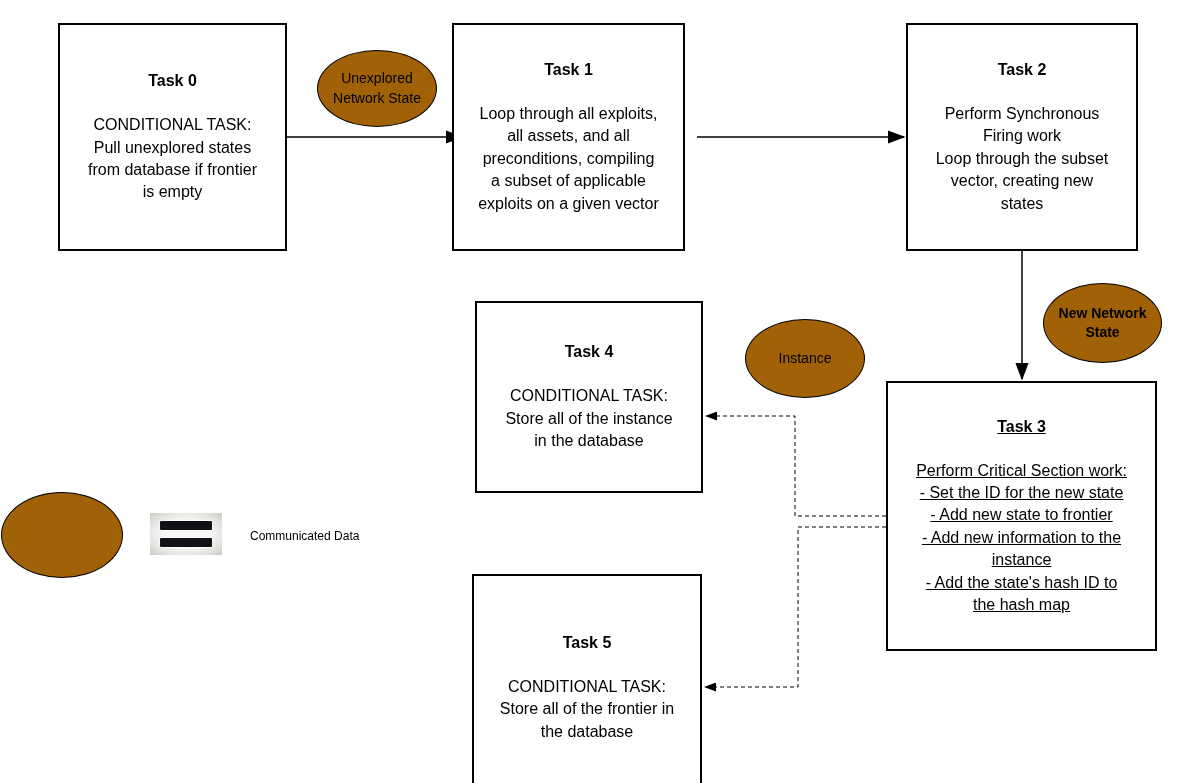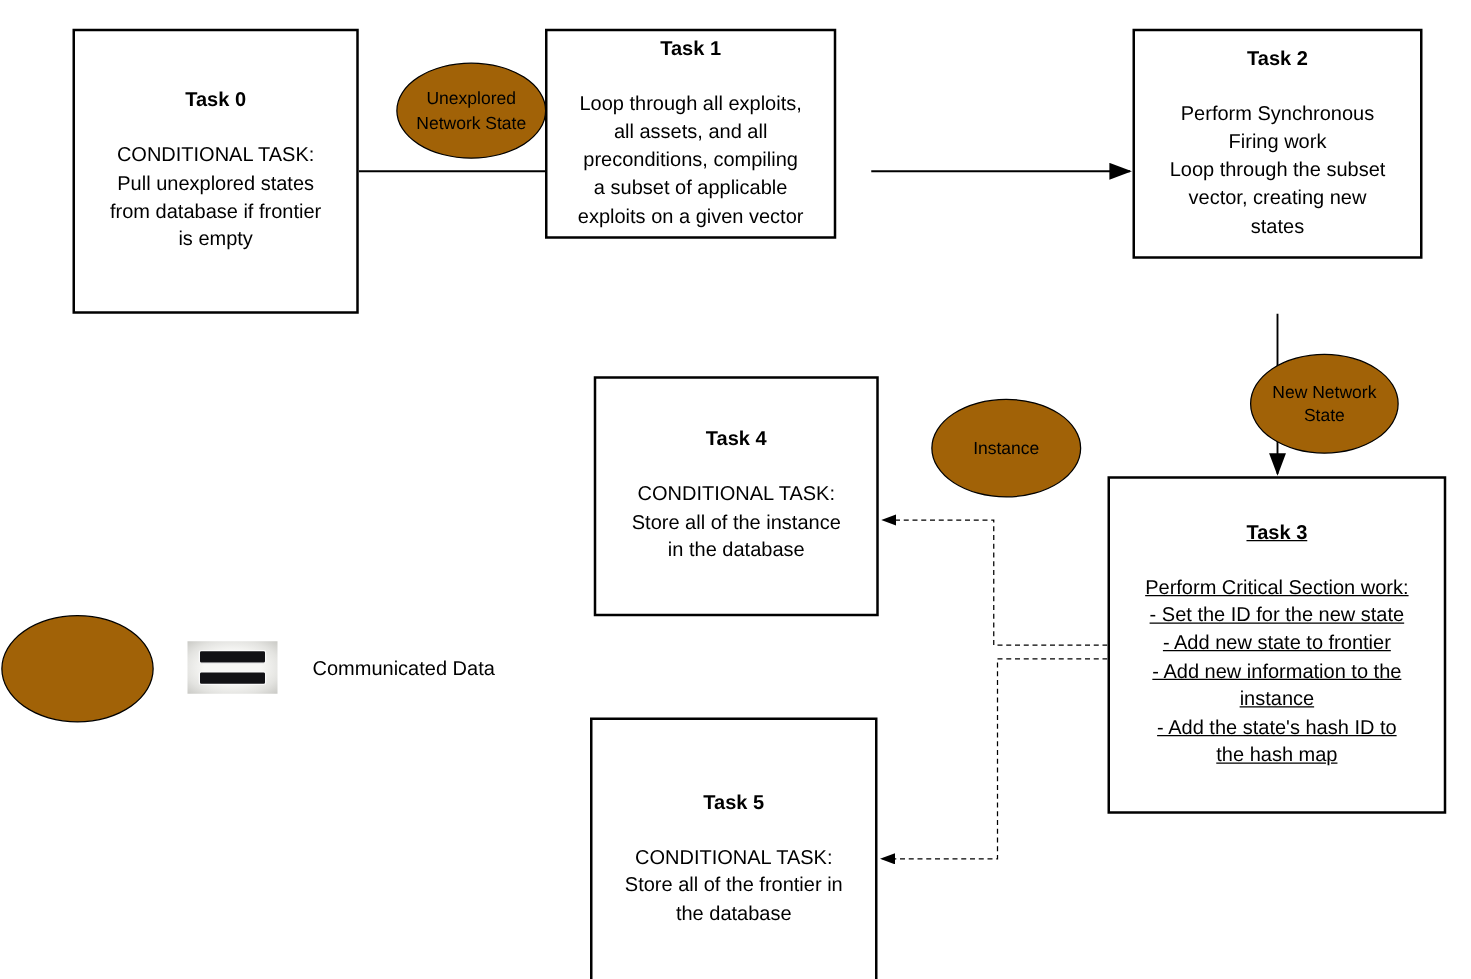--- a/index.html
+++ b/index.html
@@ -81,21 +81,21 @@
   .equals-bar {
     width: 52px;
     height: 9px;
     background: #121216;
     border: 1px solid #fafafa;
     border-radius: 2px;
   }
   .legend-label {
     position: absolute;
     left: 250px; top: 505px;
-    font-size: 16px;
+    font-size: 12px;
     line-height: 20px;
     z-index: 2;
   }
 </style>
 </head>
 <body>
 
 <div id="canvas">
 
   <svg id="arrow-layer" viewBox="0 0 1177 783" xmlns="http://www.w3.org/2000/svg">
@@ -112,30 +112,30 @@
   </svg>
 
   <div class="task-box" style="left:58px; top:2px; width:229px; height:228px;">
     <div class="task-title">Task 0</div>
     <div class="task-body">CONDITIONAL TASK:
 Pull unexplored states
 from database if frontier
 is empty</div>
   </div>
 
-  <div class="task-box" style="left:436px; top:2px; width:233px; height:168px;">
+  <div class="task-box" style="left:452px; top:2px; width:233px; height:228px;">
     <div class="task-title">Task 1</div>
     <div class="task-body">Loop through all exploits,
 all assets, and all
 preconditions, compiling
 a subset of applicable
 exploits on a given vector</div>
   </div>
 
-  <div class="task-box" style="left:906px; top:2px; width:232px; height:184px;">
+  <div class="task-box" style="left:906px; top:2px; width:232px; height:228px;">
     <div class="task-title">Task 2</div>
     <div class="task-body">Perform Synchronous
 Firing work
 Loop through the subset
 vector, creating new
 states</div>
   </div>
 
   <div class="task-box" style="left:886px; top:360px; width:271px; height:270px;text-decoration:underline;">
     <div class="task-title">Task 3</div>
@@ -161,21 +161,21 @@
 Store all of the frontier in
 the database</div>
   </div>
 
   <div class="data-ellipse" style="left:317px; top:29px; width:120px; height:77px;">
     <div class="ellipse-label">Unexplored
 Network State</div>
   </div>
 
 
-  <div class="data-ellipse" style="left:1000px; top:262px; width:119px; height:80px;">
+  <div class="data-ellipse" style="left:1043px; top:262px; width:119px; height:80px;font-weight:bold;">
     <div class="ellipse-label">New Network
 State</div>
   </div>
 
   <div class="data-ellipse" style="left:745px; top:298px; width:120px; height:79px;">
     <div class="ellipse-label">Instance</div>
   </div>
 
 
   <div class="data-ellipse" style="left:1px; top:471px; width:122px; height:86px;"></div>

